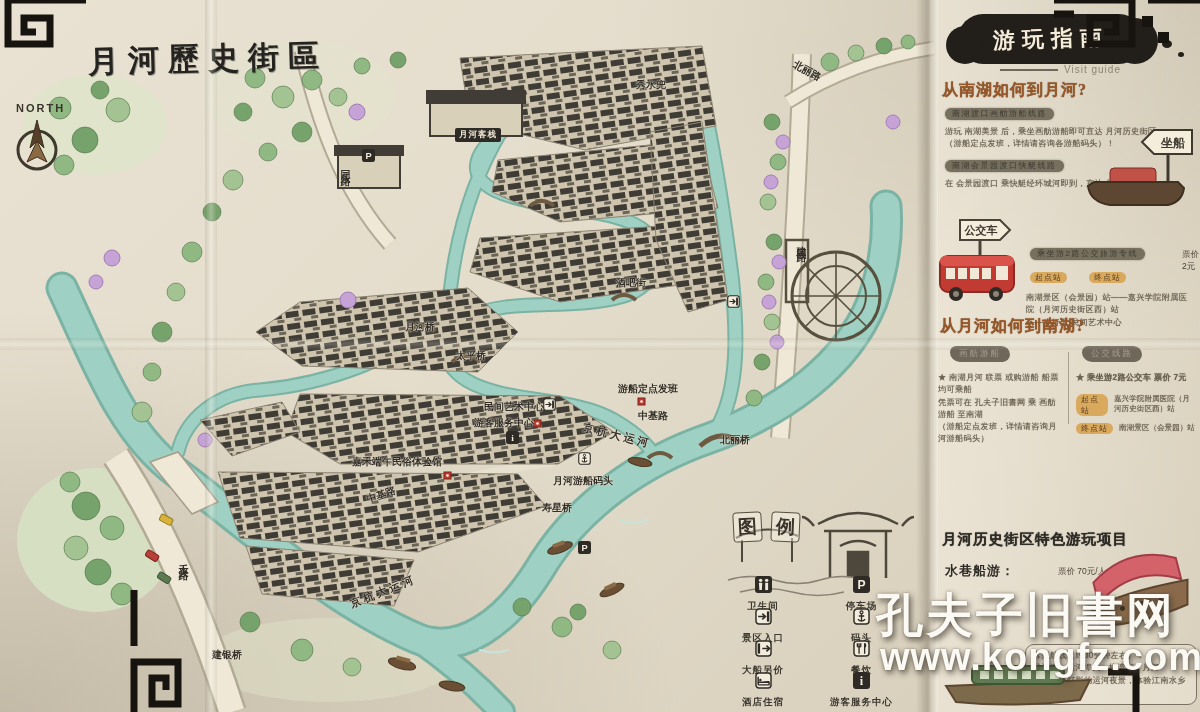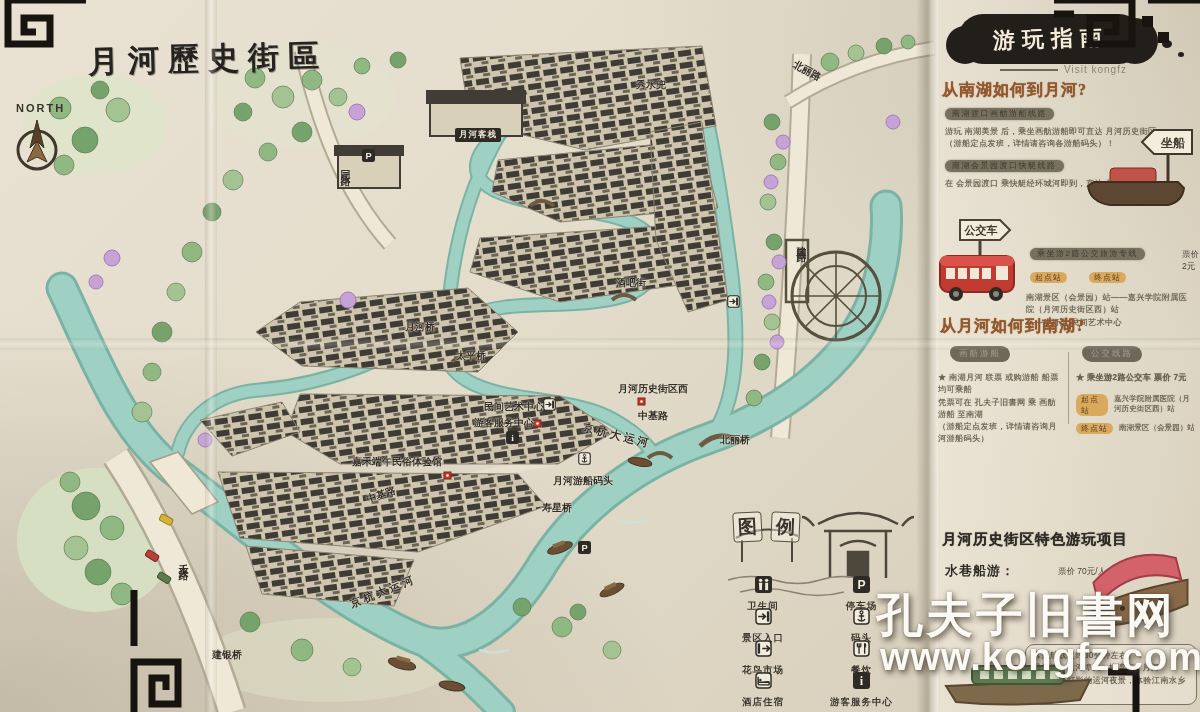--- a/index.html
+++ b/index.html
@@ -292,21 +292,21 @@
 
   <div id="map-labels">
       <span class="map-label sign" style="left: 455px; top: 128px;">月河客栈</span>
       <span class="map-label" style="left: 636px; top: 78px;">秀水兜</span>
       <span class="map-label" style="left: 792px; top: 64px; transform: rotate(28deg);">北丽路</span>
       <span class="map-label vert" style="left: 338px; top: 162px;">同乐路</span>
       <span class="map-label vert" style="left: 794px; top: 238px;">建国路</span>
       <span class="map-label" style="left: 616px; top: 276px;">酒吧街</span>
       <span class="map-label" style="left: 405px; top: 320px;">月河桥</span>
       <span class="map-label" style="left: 456px; top: 349px;">太平桥</span>
-      <span class="map-label" style="left: 618px; top: 382px;">月河历史街区西</span>
+      <span class="map-label" style="left: 618px; top: 382px;">游船定点发班</span>
       <span class="map-label" style="left: 638px; top: 409px;">中基路</span>
       <span class="map-label" style="left: 484px; top: 400px;">民间艺术中心</span>
       <span class="map-label" style="left: 474px; top: 416px;">游客服务中心</span>
       <span class="map-label" style="left: 352px; top: 455px;">嘉禾端午民俗体验馆</span>
       <span class="map-label" style="left: 366px; top: 488px; transform: rotate(-18deg);">中基路</span>
       <span class="map-label" style="left: 553px; top: 474px;">月河游船码头</span>
       <span class="map-label big" style="left: 582px; top: 428px; transform: rotate(14deg);">京杭大运河</span>
       <span class="map-label" style="left: 720px; top: 433px;">北丽桥</span>
       <span class="map-label" style="left: 542px; top: 501px;">寿星桥</span>
       <span class="map-label big" style="left: 348px; top: 584px; transform: rotate(-22deg);">京杭大运河</span>
@@ -386,21 +386,21 @@
         <span class="lg-label">景区入口</span>
       </div>
       <div class="lg-row">
         <span class="lg-ico">
           <svg viewBox="0 0 14 14">
             <rect x=".8" y=".8" width="12.4" height="12.4" rx="2.5" fill="#f2ecdc" stroke="#2e2b26" stroke-width="1.2"></rect>
             <rect x="2.2" y="2.8" width="2" height="8.4" fill="#2e2b26"></rect>
             <path d="M6,7 H11.4 M9.4,4.6 L12,7 L9.4,9.4" fill="none" stroke="#2e2b26" stroke-width="1.3"></path>
           </svg>
         </span>
-        <span class="lg-label">花鸟市场</span>
+        <span class="lg-label">大船另价</span>
       </div>
       <div class="lg-row">
         <span class="lg-ico">
           <svg viewBox="0 0 14 14">
             <rect x=".8" y=".8" width="12.4" height="12.4" rx="2.5" fill="#f2ecdc" stroke="#2e2b26" stroke-width="1.2"></rect>
             <path d="M2.6,4 V10.6 M2.6,8.4 H11.6 V10.6 M2.6,10.6 H12" fill="none" stroke="#2e2b26" stroke-width="1.2"></path>
             <circle cx="4.4" cy="6.6" r="1" fill="#2e2b26"></circle>
             <path d="M6,7.4 h5.6 v1" fill="#2e2b26"></path>
           </svg>
         </span>
@@ -448,21 +448,21 @@
     </div>
 
   <div class="guide">
     <div class="cloud">
       <span>游玩指南</span>
     </div>
     <div class="ink-dot1"></div>
     <div class="ink-dot2"></div>
     <div class="visitline">
       <span class="vl"></span>
-      <span>Visit kongfz</span>
+      <span>Visit guide</span>
     </div>
 
     <div class="g-title-brown" style="left:12px;top:80px">从南湖如何到月河?</div>
     <div class="dbar" style="left:15px;top:108px">南湖渡口画舫游船线路</div>
     <div style="left:15px;top:126px;width:250px">
         <div class="fl">游玩 南湖美景 后，乘坐画舫游船即可直达 月河历史街区</div>
         <div class="fl">（游船定点发班，详情请咨询各游船码头）！</div>
       </div>
     <div class="dbar" style="left:15px;top:160px">南湖会景园渡口快艇线路</div>
     <div style="left:15px;top:178px;width:240px">

